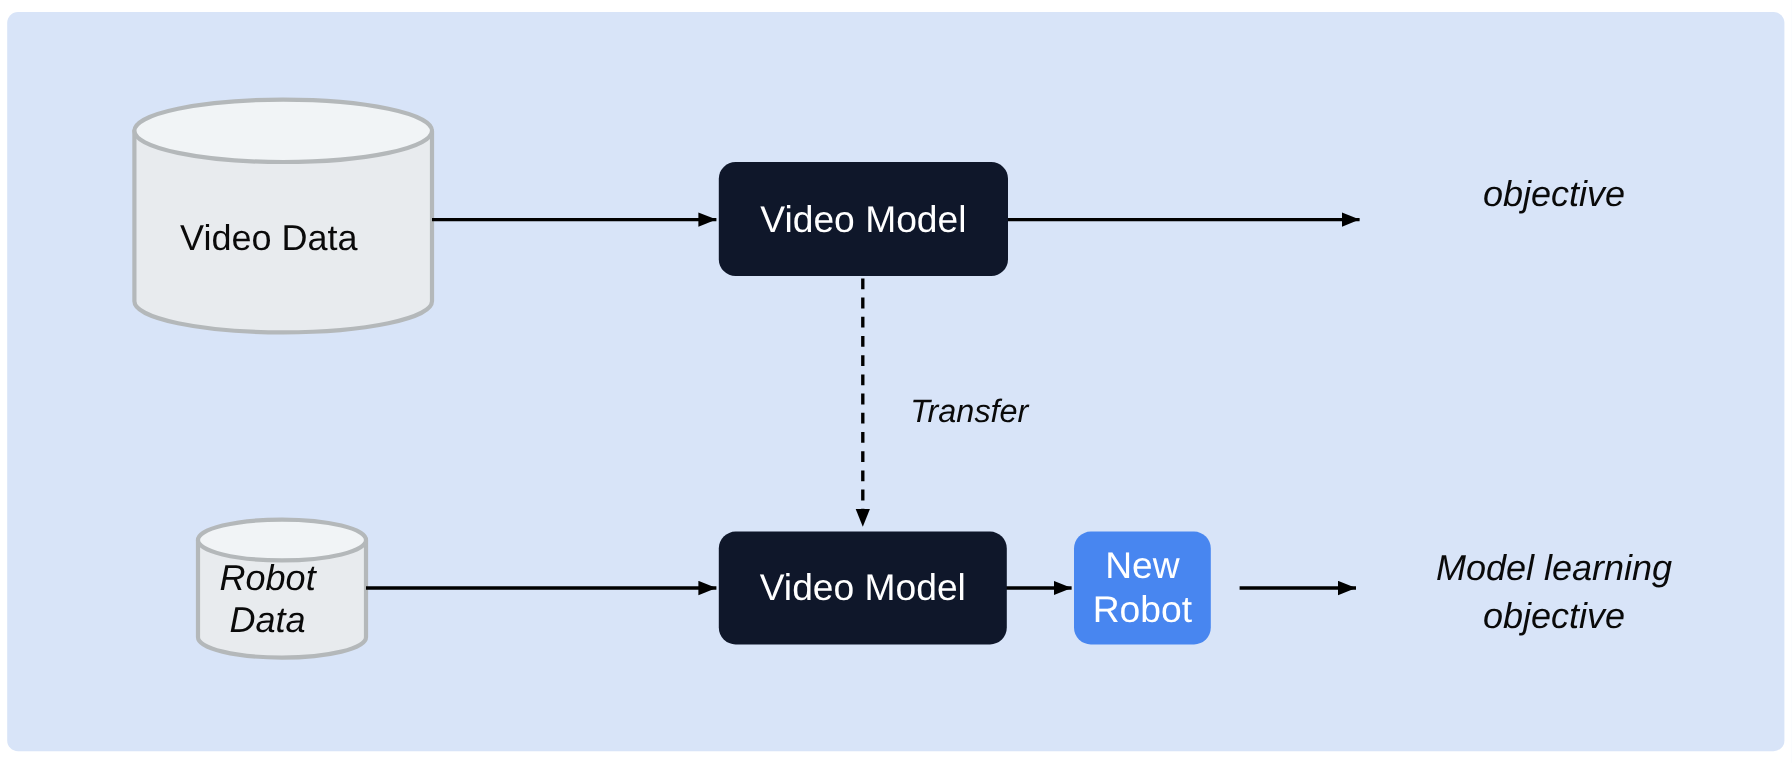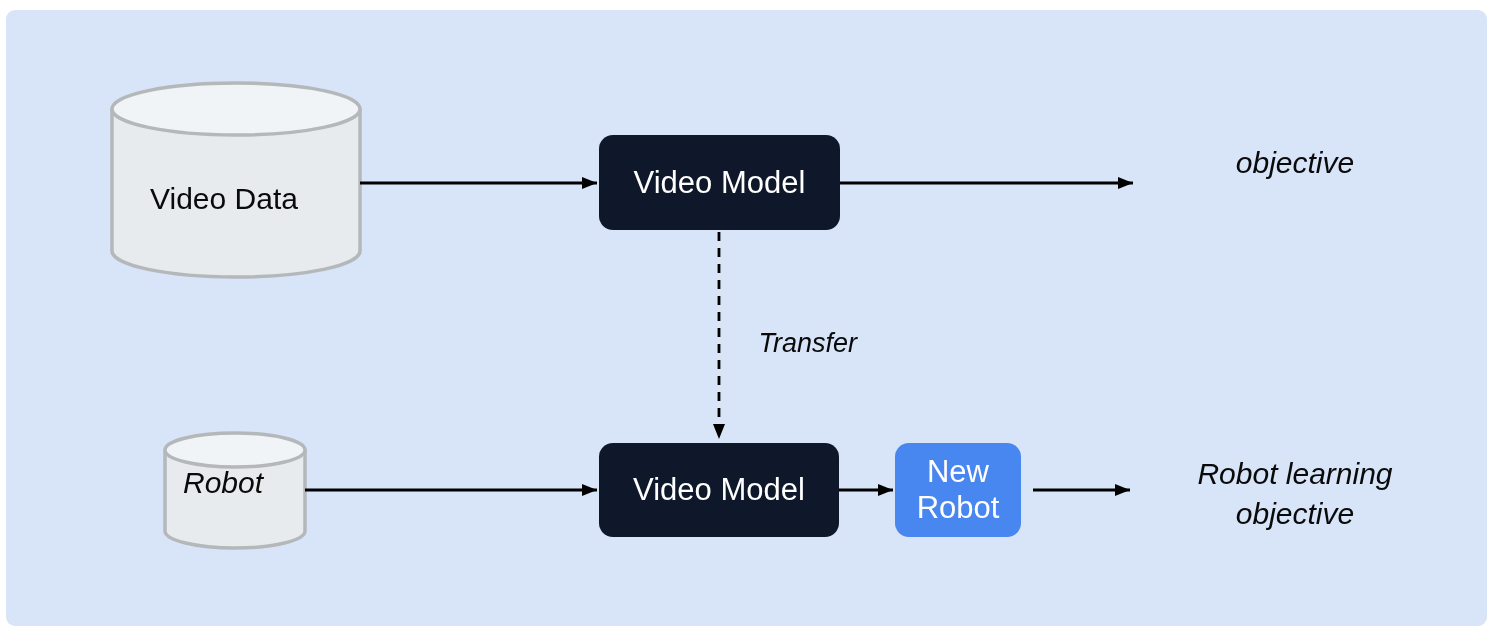--- a/index.html
+++ b/index.html
@@ -102,39 +102,40 @@
     <line x1="719" y1="232" x2="719" y2="439" stroke="#000" stroke-width="2.8" stroke-dasharray="9,7" marker-end="url(#arrowhead)"></line>
     <line x1="305" y1="490" x2="597" y2="490" stroke="#000" stroke-width="2.8" marker-end="url(#arrowhead)"></line>
     <line x1="838" y1="490" x2="893" y2="490" stroke="#000" stroke-width="2.8" marker-end="url(#arrowhead)"></line>
     <line x1="1033" y1="490" x2="1130" y2="490" stroke="#000" stroke-width="2.8" marker-end="url(#arrowhead)"></line>
   </svg>
 
   <div class="abs node-label" style="left:112px; top:181px; width:224px;text-align:center;">Video Data</div>
 
   <div class="abs node-label" style="left:165px; top:465px; width:116px;font-style:italic;">
     <div>Robot</div>
+    <div>Data</div>
   </div>
 
   <div class="box teal" style="left:599px; top:135px; width:241px; height:95px;">
     <span>Video Model</span>
   </div>
 
   <div class="box teal" style="left:599px; top:443px; width:240px; height:94px;">
     <span>Video Model</span>
   </div>
 
-  <div class="box blue" style="left:895px; top:443px; width:126px; height:94px;">
+  <div class="box blue" style="left:895px; top:443px; width:114px; height:94px;">
     <span>New</span>
     <span>Robot</span>
   </div>
 
   <div class="objective" style="left:1130px; top:143px;">
     <div>objective</div>
   </div>
 
   <div class="objective" style="left:1130px; top:454px;">
-    <div>Robot learning</div>
+    <div>Model learning</div>
     <div>objective</div>
   </div>
 
   <div class="transfer-label" style="left:735px; top:328px; width:122px;">Transfer</div>
 
 </div>
 
 </body></html>

